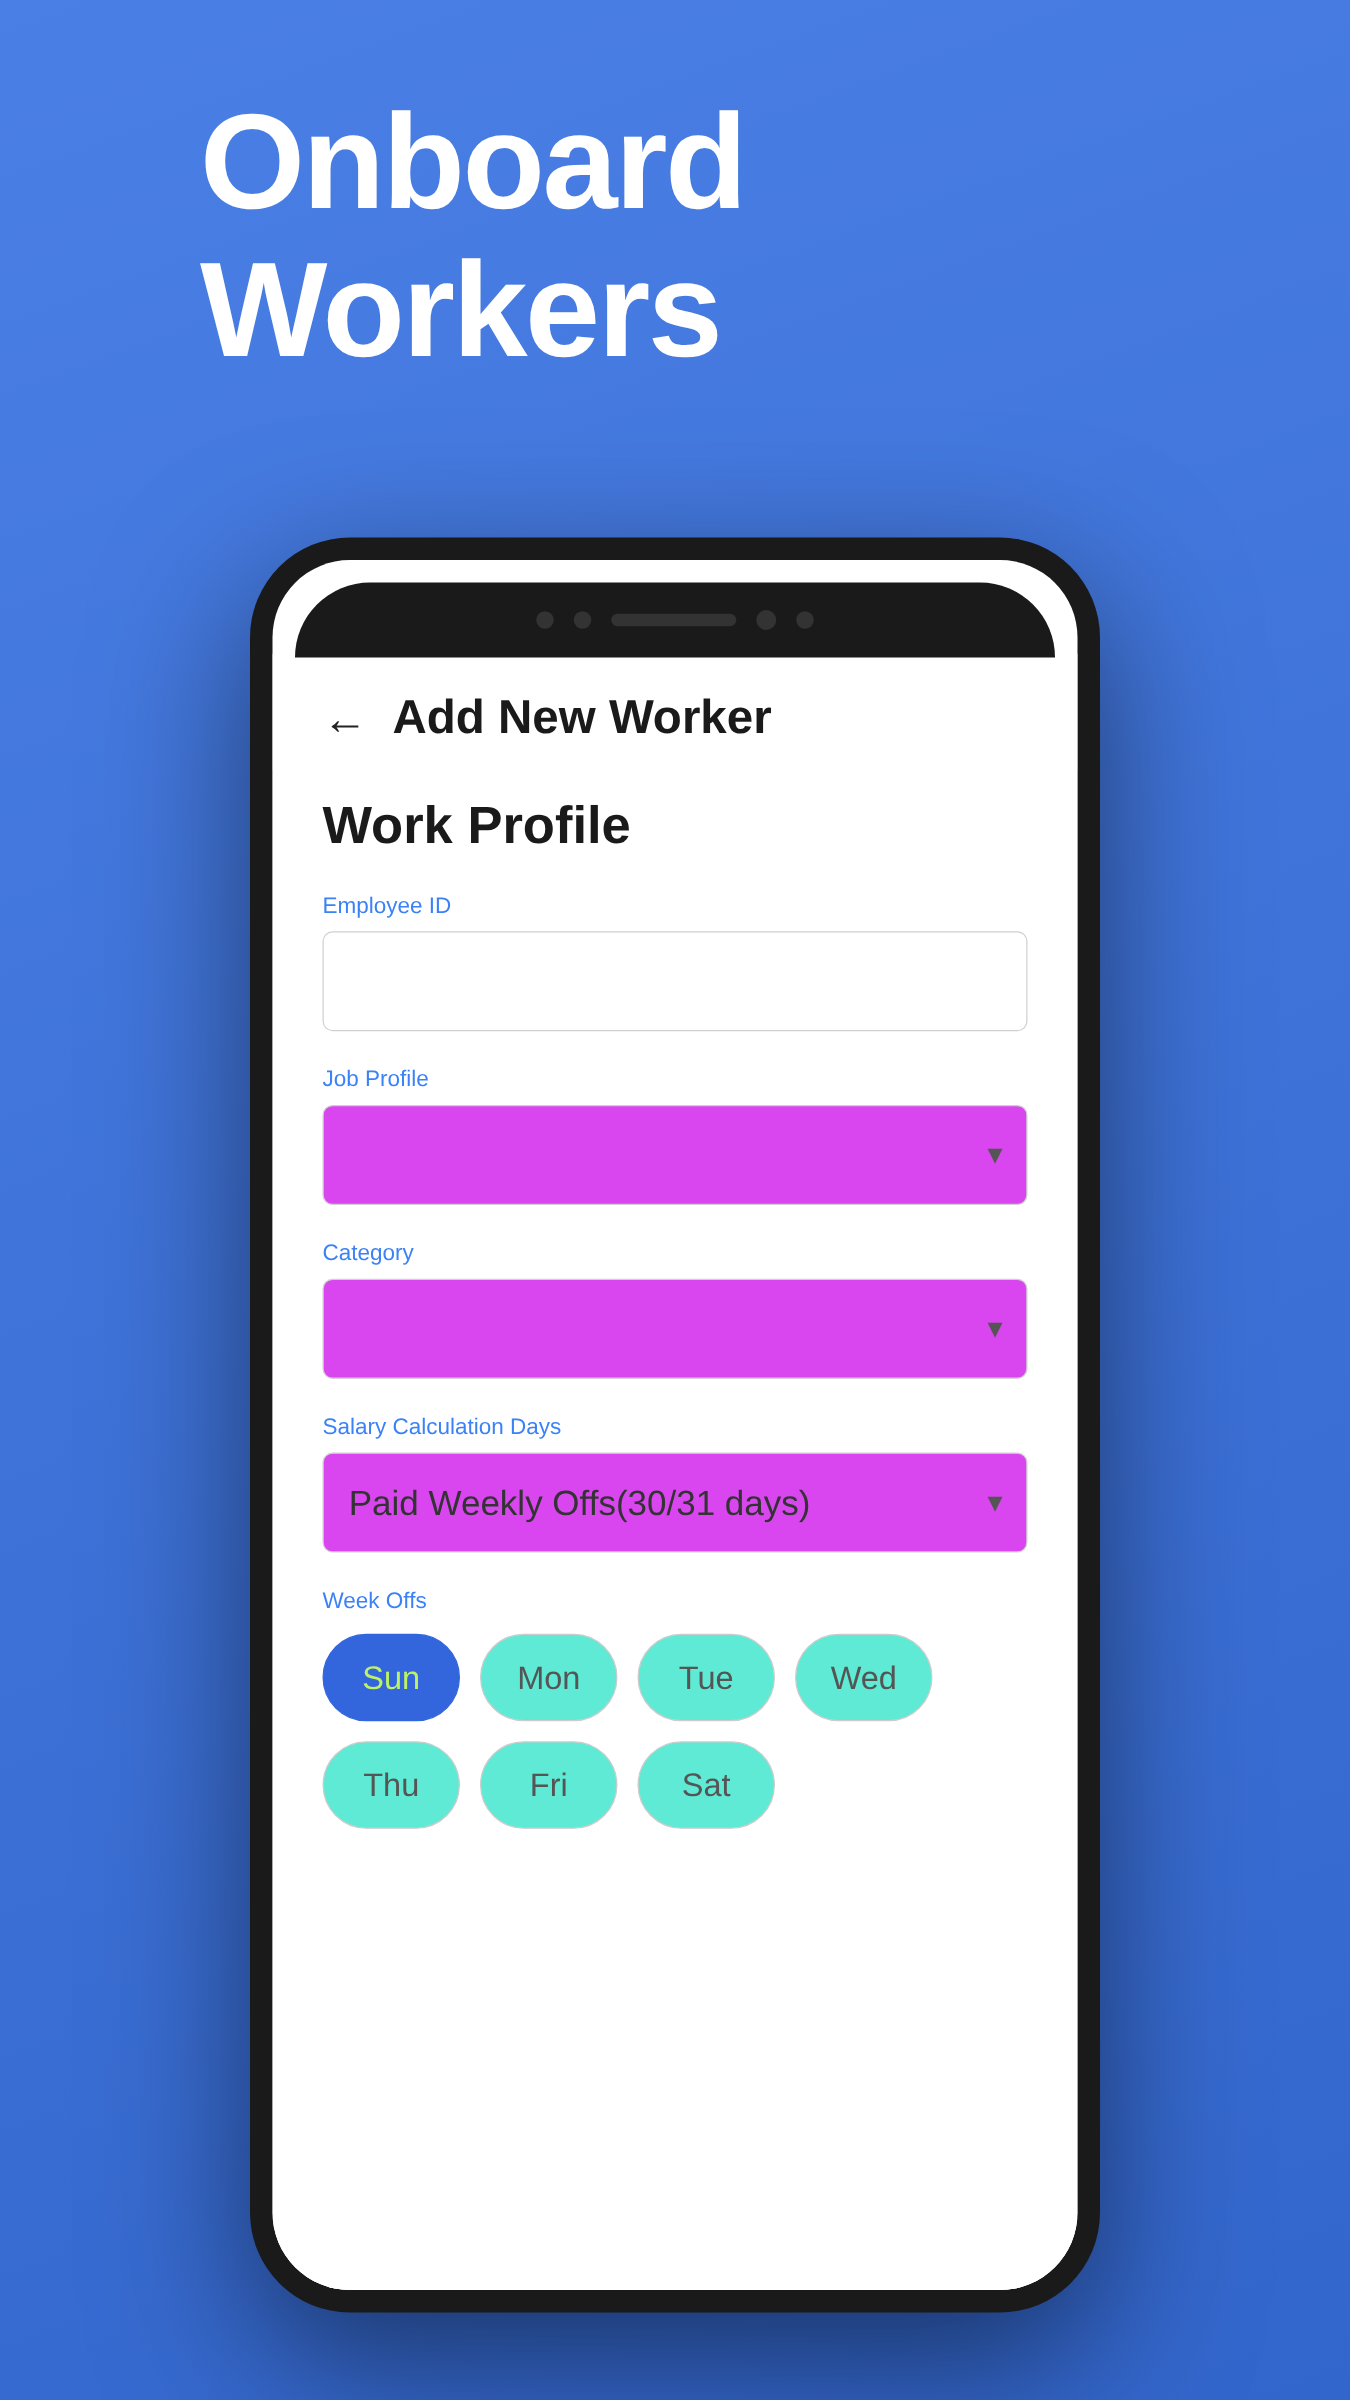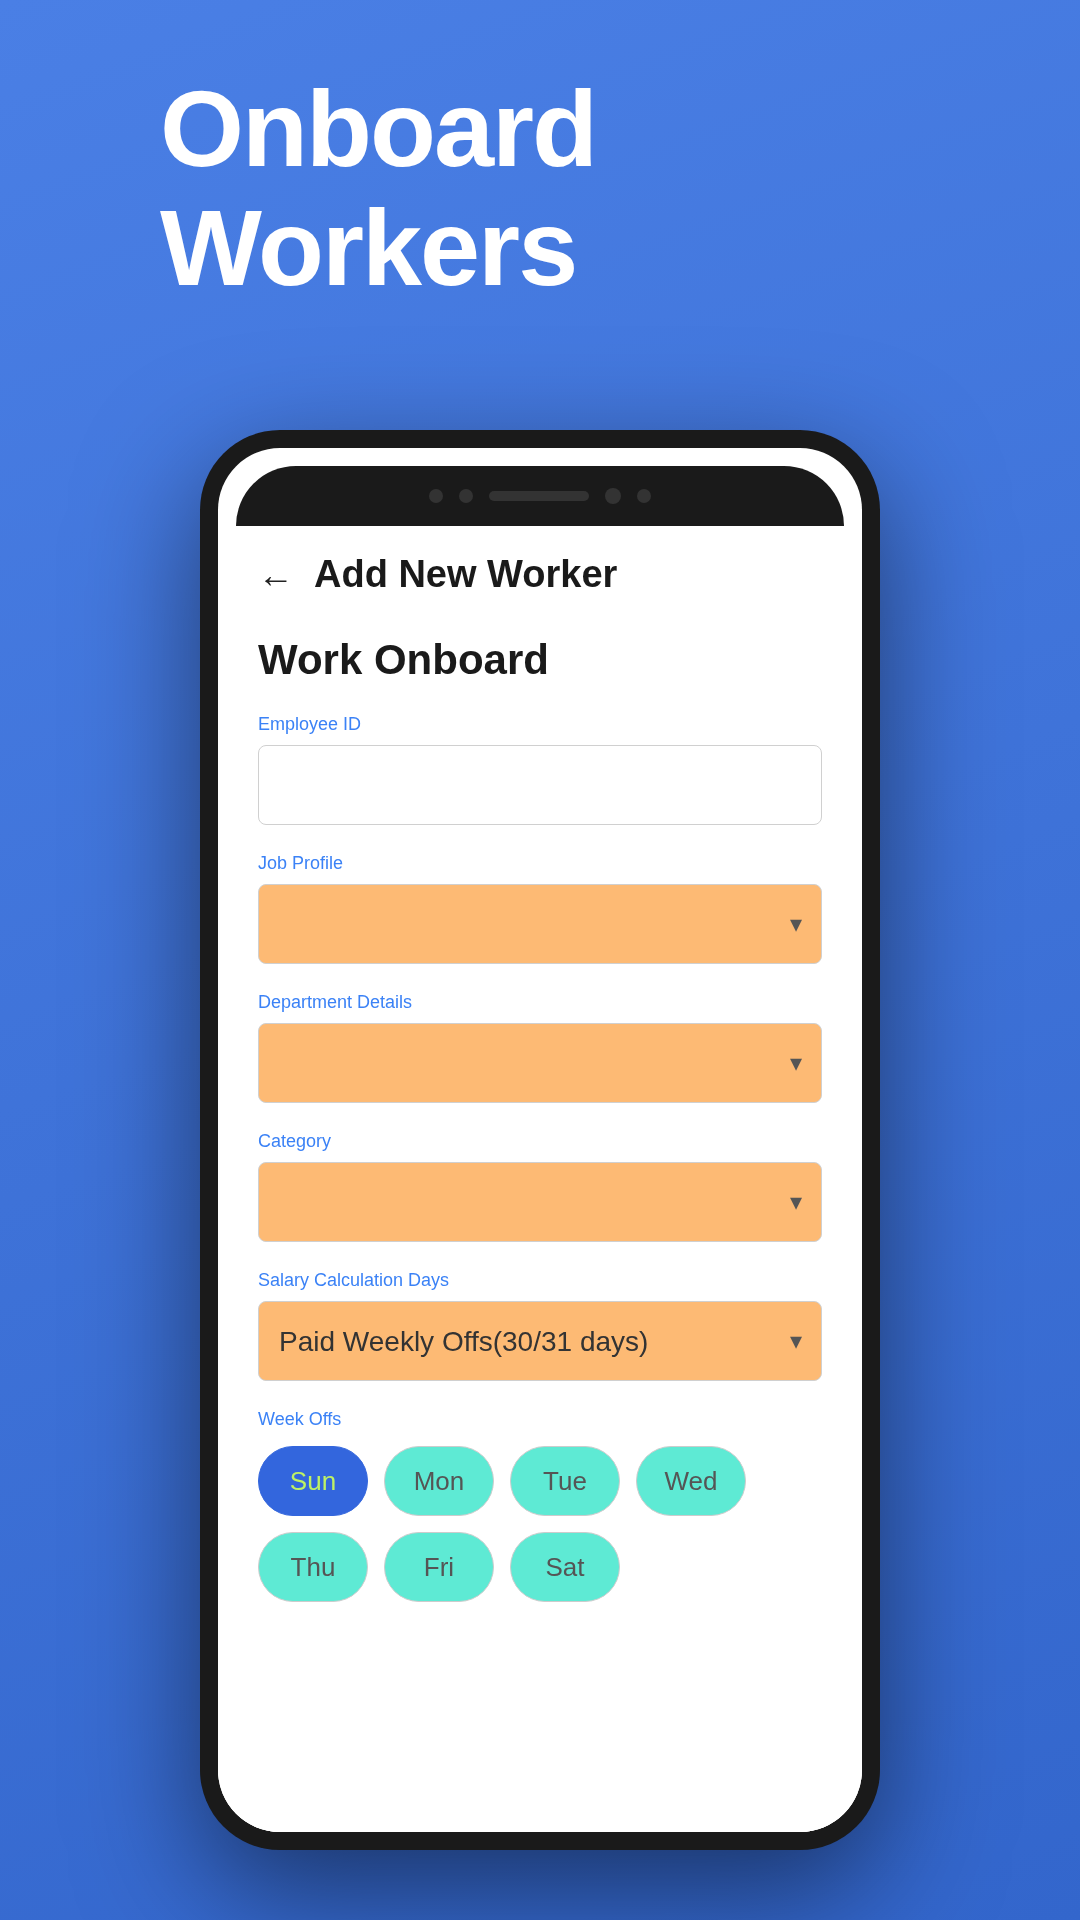--- a/index.html
+++ b/index.html
@@ -161,21 +161,21 @@
     }
 
     .select-input {
       width: 100%;
       height: 80px;
       border: 1.5px solid #d0d0d0;
       border-radius: 8px;
       padding: 0 20px;
       font-size: 28px;
       color: #333;
-      background: #fdba74;
+      background: #d946ef;
       appearance: none;
       -webkit-appearance: none;
       outline: none;
       position: relative;
     }
 
     .select-wrapper {
       position: relative;
     }
 
@@ -254,44 +254,36 @@
       </div>
 
       <div class="screen-content">
 
         <div class="screen-header">
           <span class="back-arrow">←</span>
           <span class="screen-title">Add New Worker</span>
         </div>
 
         <div class="form-container">
-          <div class="section-title">Work Onboard</div>
+          <div class="section-title">Work Profile</div>
 
           <div class="field-group">
             <label class="field-label">Employee ID</label>
             <input class="text-input" type="text" value="" style="">
           </div>
 
           <div class="field-group">
             <label class="field-label">Job Profile</label>
             <div class="select-wrapper">
               <select class="select-input">
                 <option value=""></option>
               </select>
             </div>
           </div>
 
-          <div class="field-group">
-            <label class="field-label">Department Details</label>
-            <div class="select-wrapper">
-              <select class="select-input">
-                <option value=""></option>
-              </select>
-            </div>
-          </div>
 
           <div class="field-group">
             <label class="field-label">Category</label>
             <div class="select-wrapper">
               <select class="select-input">
                 <option value=""></option>
               </select>
             </div>
           </div>
 

